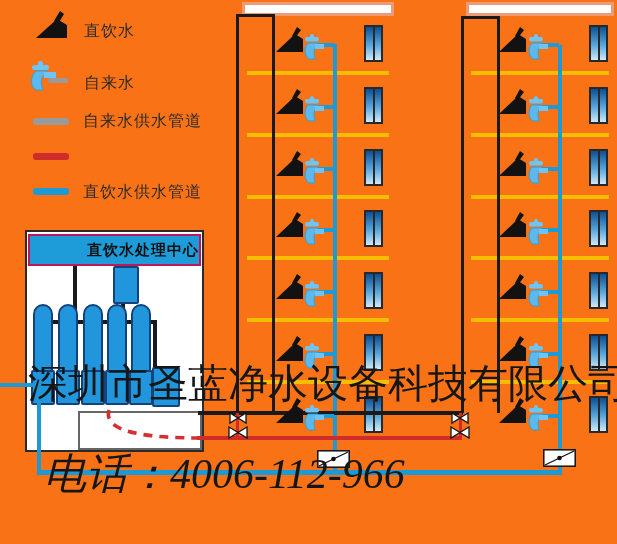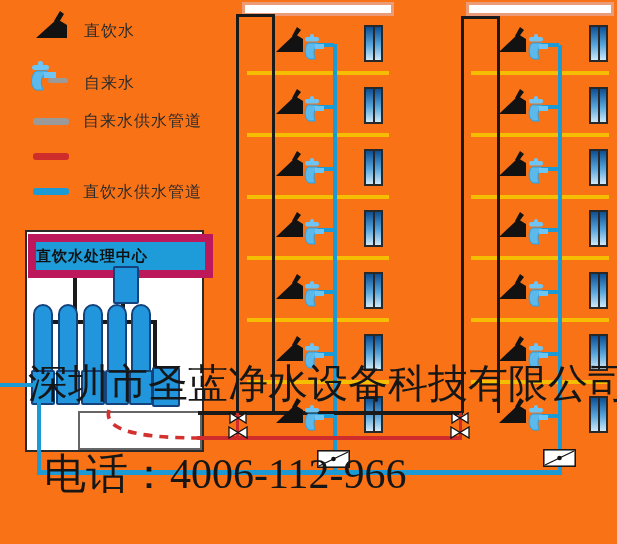--- a/index.html
+++ b/index.html
@@ -12,21 +12,21 @@
   .pipe-red{background:#cf2c2c;}
   .pipe-blue{background:#1b9ad6;}
   .yellow-line{background:#f6be00;height:4px;z-index:1;}
   .roof{border:3px solid #eb9b76;background:#fff;z-index:2;}
   .window{border:2px solid #282828;background:linear-gradient(#0d4f93,#5aa7dc 55%,#cfe9f9);z-index:3;}
   .window .mullion{position:absolute;left:50%;top:0;width:2px;height:100%;margin-left:-1px;background:#282828;}
   .tank{background:#2196dc;border:2px solid #14427c;border-radius:10px 10px 0 0;z-index:4;}
   .tank-base{background:#2196dc;border:2px solid #14427c;border-radius:2px;z-index:4;}
   .box-main{border:2px solid #2a2a2a;background:#fff;z-index:1;}
   .box-inner{border:2px solid #666;background:#fff;z-index:2;}
-  .banner{background:#1e9cd9;border:8px solid #be185d;z-index:5;display:flex;align-items:center;justify-content:flex-start;
+  .banner{background:#1e9cd9;border:2px solid #be185d;z-index:5;display:flex;align-items:center;justify-content:flex-end;
           font-size:15px;font-weight:bold;color:#101010;letter-spacing:1px;}
   .wm{font-family:"Liberation Serif","DejaVu Serif",serif;color:#161616;z-index:60;white-space:nowrap;}
   .caption{font-size:26px;font-weight:bold;color:#111;text-align:center;z-index:30;letter-spacing:1px;}
   svg{display:block;}
 </style>
 </head>
 <body>
 
 <div id="canvas">
 
@@ -406,15 +406,15 @@
         <svg width="21" height="28" viewBox="0 0 21 28">
           <rect x="7" y="0" width="4" height="7" rx="2" fill="#6ec4f2"></rect>
           <rect x="2" y="3" width="14" height="4.5" rx="2" fill="#6ec4f2"></rect>
           <path d="M5,9 C1,13 1,22 6,25 L12,25 C10,18 11,13 15,11 L15,9 Z" fill="#5bb9ec" stroke="#2f9fdd" stroke-width="1"></path>
           <rect x="12" y="10" width="9" height="5" fill="#6ec4f2"></rect>
         </svg>
       </div>
     </div>
 
   <div class="abs wm" style="left:28px;top:356px;font-size:40px;letter-spacing:0px;">深圳市圣蓝净水设备科技有限公司</div>
-  <div class="abs wm" style="left:44px;top:446px;font-size:42px;">电话：4006-112-966</div>
+  <div class="abs wm" style="left:44px;top:446px;font-size:42px;font-style:italic;">电话：4006-112-966</div>
 
 </div>
 
 </body></html>

